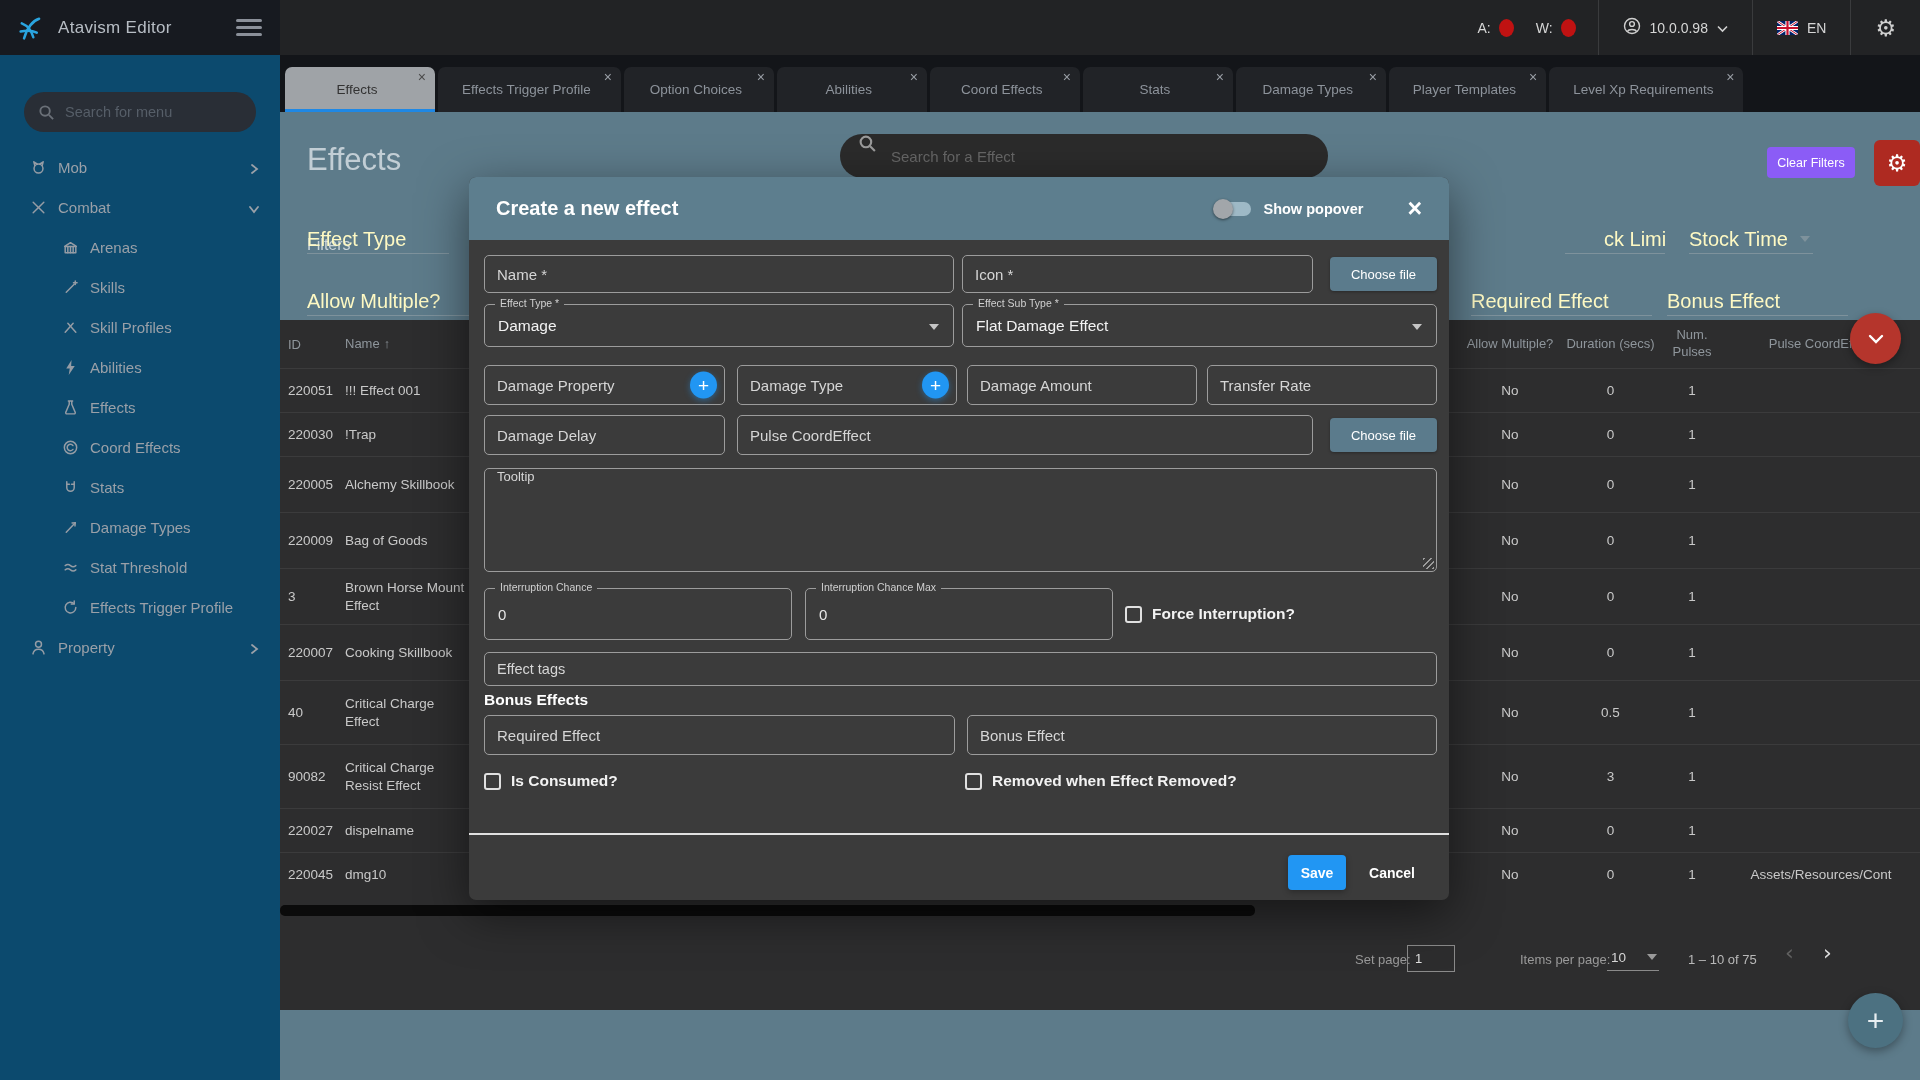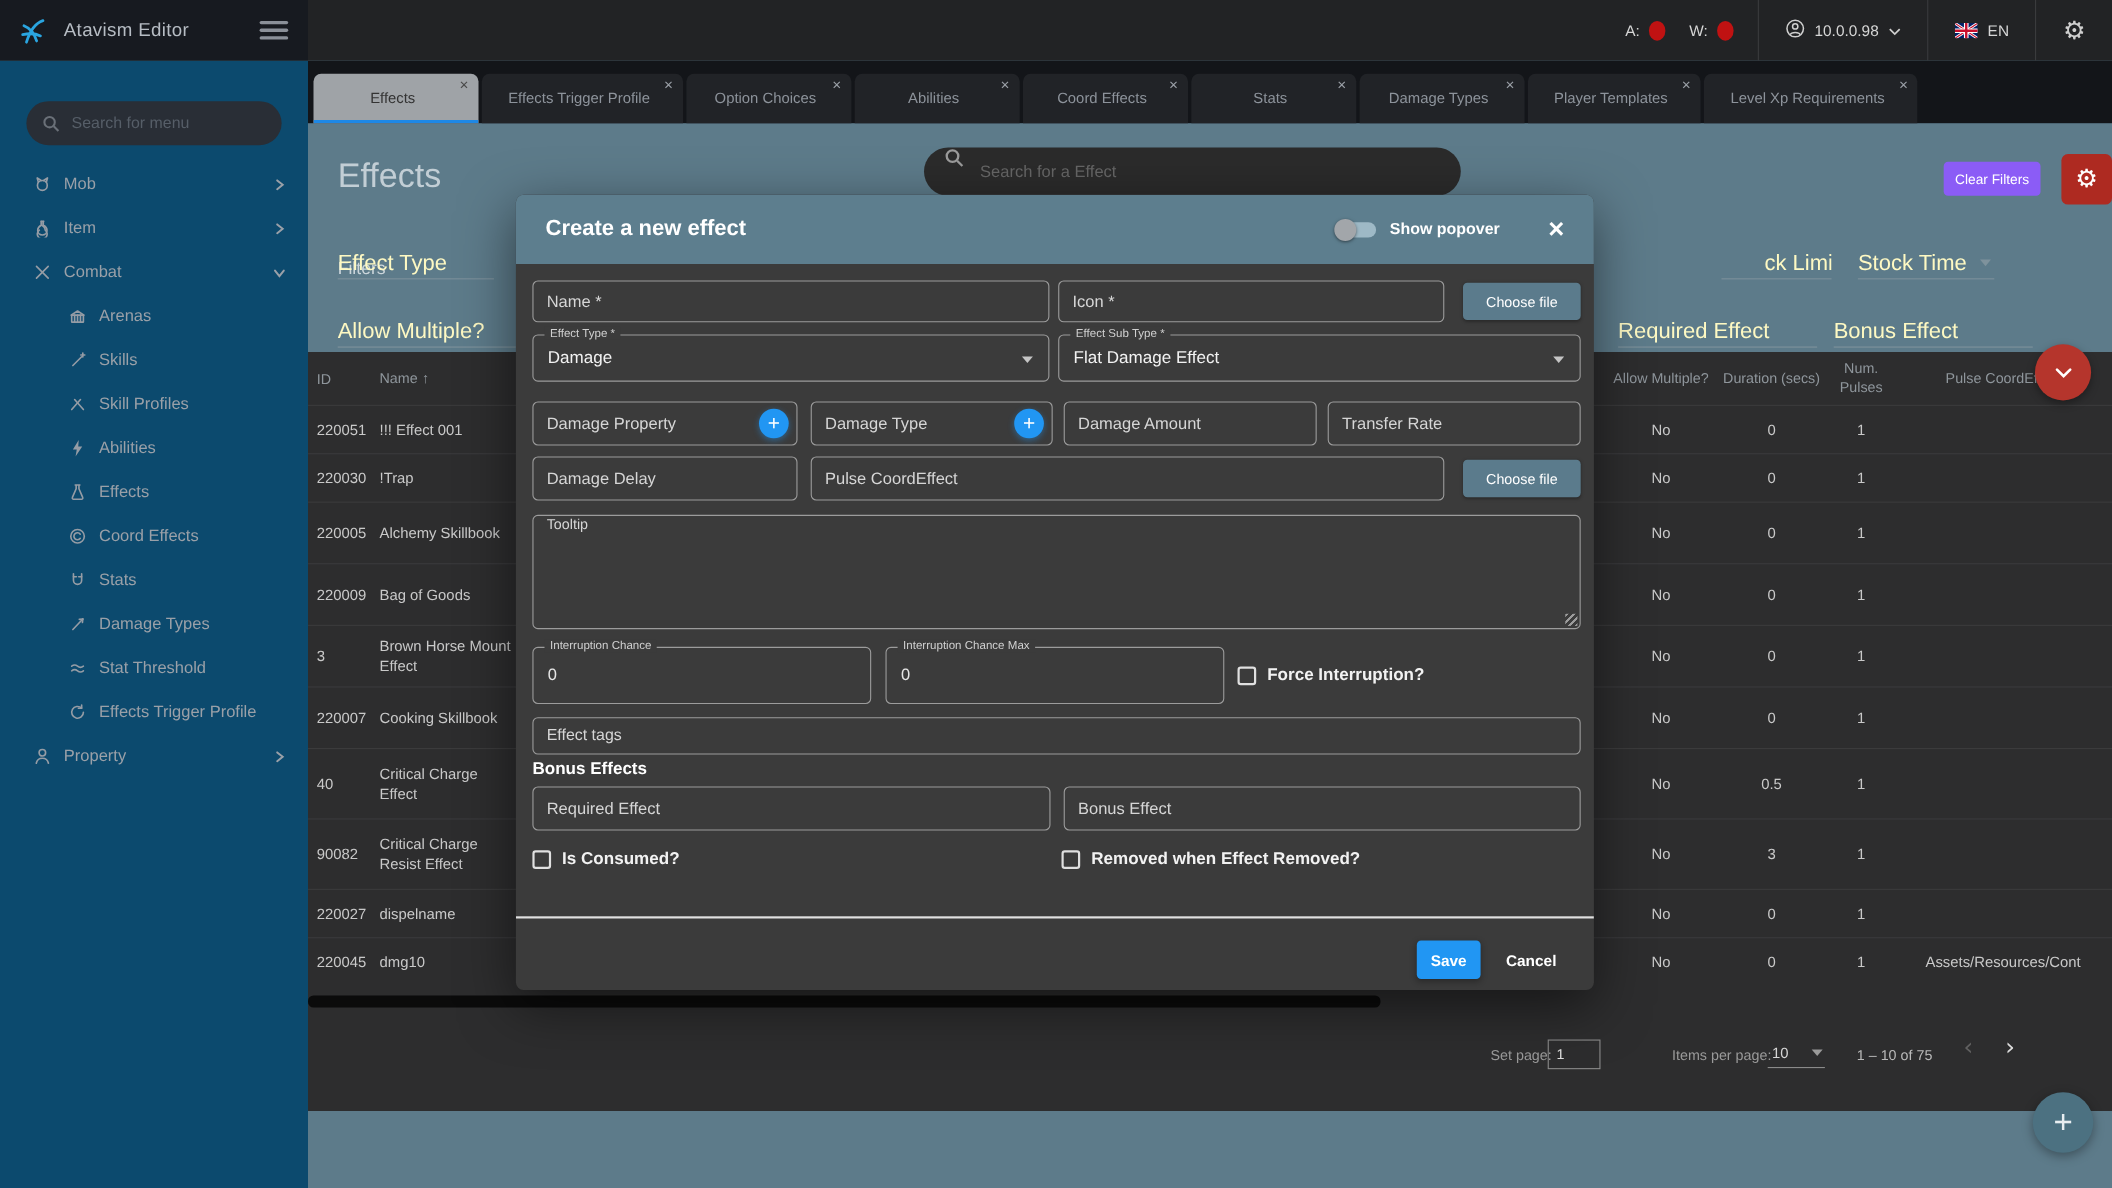--- a/index.html
+++ b/index.html
@@ -202,30 +202,20 @@
               <circle cx="8" cy="9" r="4.2"></circle>
               <polyline points="4.6,6.4 3.6,2.6 7,4.8"></polyline>
               <polyline points="11.4,6.4 12.4,2.6 9,4.8"></polyline>
             </svg></span>
         <span>Mob</span>
         <span class="chev"><svg viewBox="0 0 12 12">
               <polyline points="4,2 9,6 4,10"></polyline>
             </svg></span>
       </div>
 
-      <div class="mi">
-        <span class="ic"><svg viewBox="0 0 16 16">
-              <path d="M6.8 2 h2.4 M7.2 2 v3.2 c2 1 3.2 2.6 3.2 4.4 a4.2 4.2 0 1 1 -5 0? z" fill="none"></path>
-              <path d="M7.2 2.2 v3 c-2 1.2 -3.2 2.8 -3.2 4.6 a4 4 0 0 0 8 0 c0 -1.8 -1.2 -3.4 -3.2 -4.6 v-3"></path>
-            </svg></span>
-        <span>Item</span>
-        <span class="chev"><svg viewBox="0 0 12 12">
-              <polyline points="4,2 9,6 4,10"></polyline>
-            </svg></span>
-      </div>
 
       <div class="mi">
         <span class="ic"><svg viewBox="0 0 16 16">
               <line x1="3" y1="3" x2="13" y2="13"></line>
               <line x1="13" y1="3" x2="3" y2="13"></line>
             </svg></span>
         <span>Combat</span>
         <span class="chev"><svg viewBox="0 0 12 12">
               <polyline points="2,4 6,9 10,4"></polyline>
             </svg></span>

